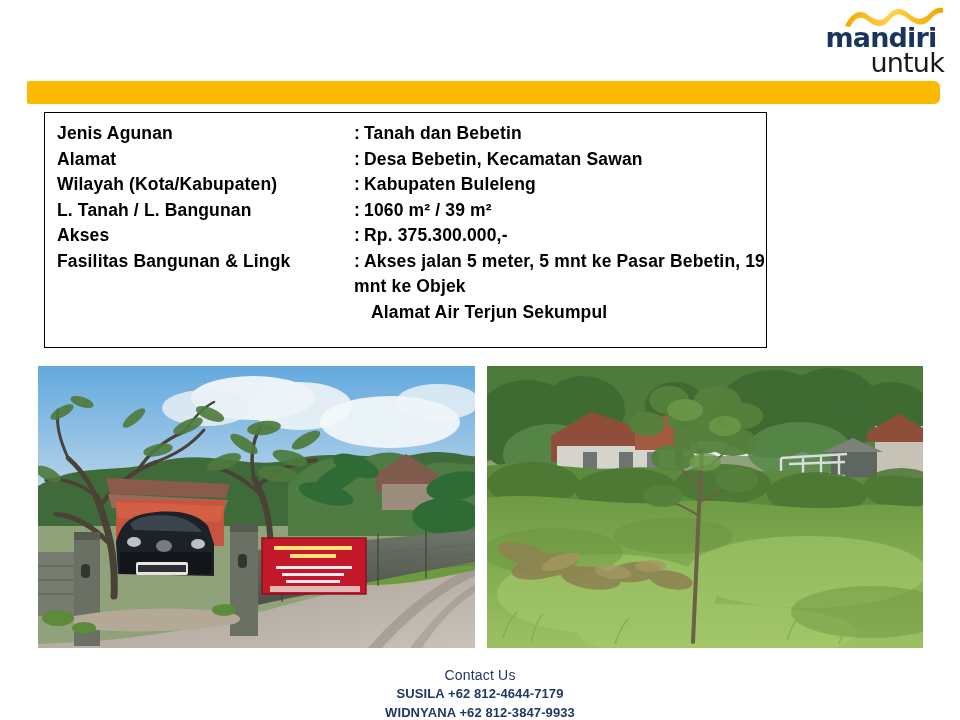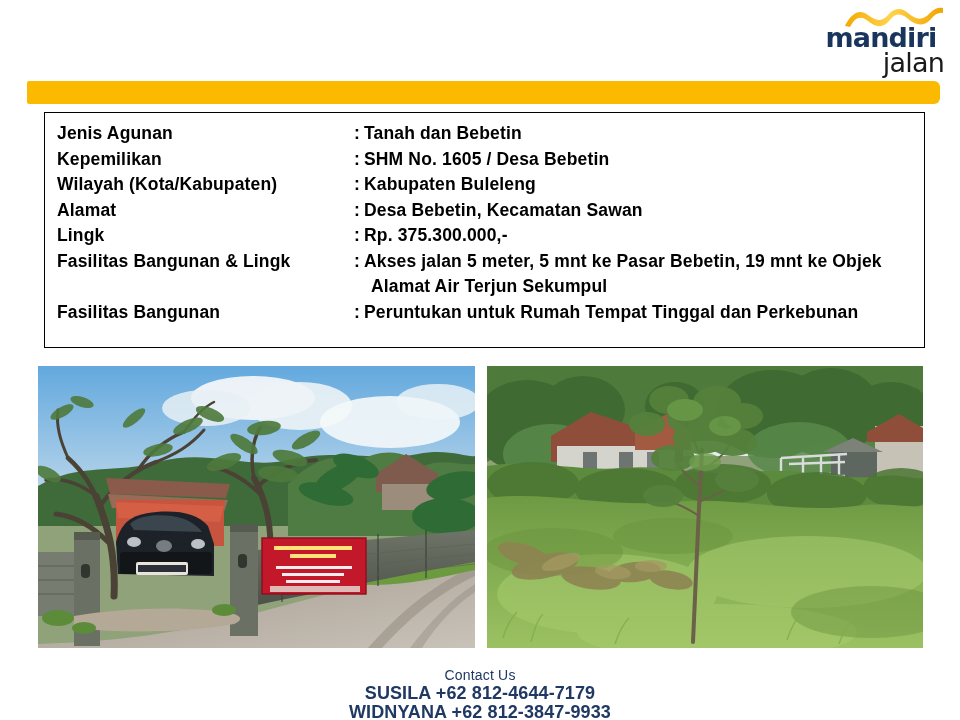--- a/index.html
+++ b/index.html
@@ -67,21 +67,21 @@
     height: 23px;
     background: #FBBA00;
     border-radius: 2px 6px 6px 2px;
   }
 
   
   #detail-table {
     position: absolute;
     left: 44px;
     top: 112px;
-    width: 881px;
+    width: 723px;
     height: 236px;
     border: 1.6px solid #000000;
     box-sizing: border-box;
     padding: 8px 0 0 0;
   }
   #detail-table table {
     width: 100%;
     border-collapse: collapse;
     table-layout: fixed;
   }
@@ -141,76 +141,72 @@
     font-family: "Liberation Sans", sans-serif;
     font-weight: 700;
   }
   #contact-block .c-title {
     font-size: 14px;
     line-height: 18px;
     font-weight: 400;
     letter-spacing: 0.2px;
   }
   #contact-block .c-line {
-    font-size: 18px;
+    font-size: 13px;
     line-height: 19px;
     font-weight: 700;
     letter-spacing: 0.1px;
   }
 </style>
 </head>
 <body>
 
 <div id="brand-logo">
   <svg class="swoosh" viewBox="0 0 100 22">
     <defs>
       <linearGradient id="swgrad" x1="0" y1="0" x2="1" y2="0">
         <stop offset="0%" stop-color="#F5A800"></stop>
         <stop offset="45%" stop-color="#FFD34D"></stop>
         <stop offset="100%" stop-color="#F0A500"></stop>
       </linearGradient>
     </defs>
     <path d="M1,20 C8,6 16,3 24,9 C31,14 37,17 44,9 C50,2 57,1 64,7 C71,13 78,16 86,7 C90,2.5 95,1 99,2 L99,7 C95,6 91,8 87,13 C79,22 71,19 63,12 C57,7 51,7 46,14 C39,23 31,21 24,15 C17,9 11,11 6,21 Z" fill="url(#swgrad)"></path>
   </svg>
   <div class="word1">mandiri</div>
-  <div class="word2">jalan</div>
+  <div class="word2">untuk</div>
 </div>
 
 <div id="yellow-band"></div>
 
 <div id="detail-table">
   <table>
     <tbody>
       <tr>
         <td class="label">Jenis Agunan</td>
         <td class="value"><span class="colon">:</span><span>Tanah dan Bebetin</span></td>
       </tr>
       <tr>
-        <td class="label">Kepemilikan</td>
-        <td class="value"><span class="colon">:</span><span>SHM No. 1605 / Desa Bebetin</span></td>
+        <td class="label">Alamat</td>
+        <td class="value"><span class="colon">:</span><span>Desa Bebetin, Kecamatan Sawan</span></td>
       </tr>
       <tr>
         <td class="label">Wilayah (Kota/Kabupaten)</td>
         <td class="value"><span class="colon">:</span><span>Kabupaten Buleleng</span></td>
       </tr>
       <tr>
-        <td class="label">Alamat</td>
-        <td class="value"><span class="colon">:</span><span>Desa Bebetin, Kecamatan Sawan</span></td>
-      </tr>
-      <tr>
-        <td class="label">Lingk</td>
+        <td class="label">L. Tanah  / L. Bangunan</td>
+        <td class="value"><span class="colon">:</span><span>1060 m² / 39 m²</span></td>
+      </tr>
+      <tr>
+        <td class="label">Akses</td>
         <td class="value"><span class="colon">:</span><span>Rp. 375.300.000,-</span></td>
       </tr>
       <tr>
         <td class="label">Fasilitas Bangunan &amp; Lingk</td>
         <td class="value"><span class="colon">:</span><span>Akses jalan 5 meter, 5 mnt ke Pasar Bebetin, 19 mnt ke Objek</span><span class="cont">Alamat Air Terjun Sekumpul</span></td>
-      </tr>
-      <tr>
-        <td class="label">Fasilitas Bangunan</td>
-        <td class="value"><span class="colon">:</span><span>Peruntukan untuk Rumah Tempat Tinggal dan Perkebunan</span></td>
       </tr>
     </tbody>
   </table>
 </div>
 
 <div class="photo" id="photo-left">
   <svg viewBox="0 0 437 282" preserveAspectRatio="none">
     <defs>
       <linearGradient id="skyL" x1="0" y1="0" x2="0" y2="1">
         <stop offset="0%" stop-color="#63A9DE"></stop>

